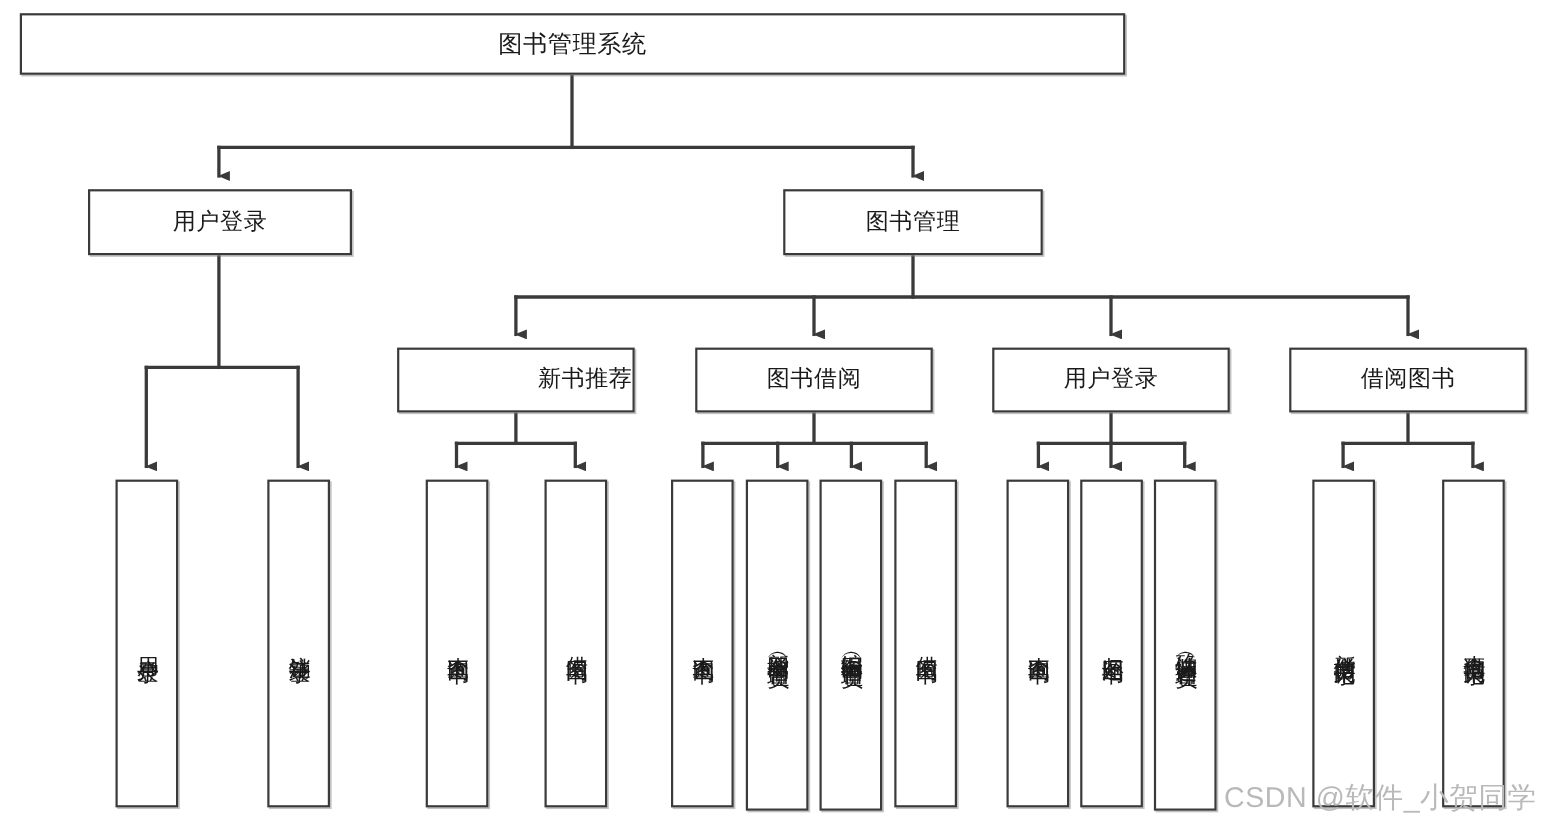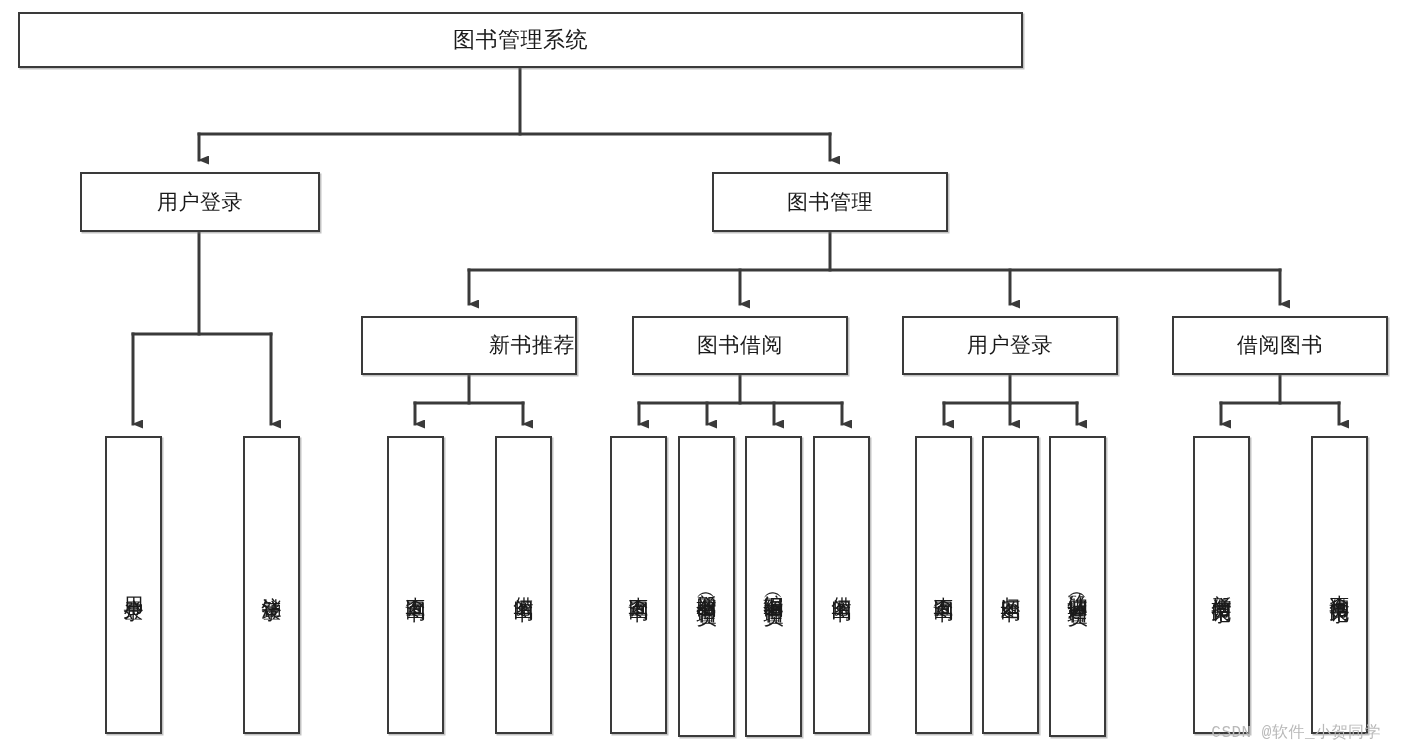--- a/index.html
+++ b/index.html
@@ -48,27 +48,27 @@
     writing-mode: vertical-rl;
     text-orientation: upright;
     font-size: 20px;
     line-height: 1.05;
     letter-spacing: 2px;
     white-space: nowrap;
   }
   .node.root .label { font-size: 22px; }
   .watermark {
     position: absolute;
-    right: 24px;
+    right: 8px;
     bottom: 4px;
-    font-size: 16px;
+    font-size: 26px;
     color: #b9b9b9;
     letter-spacing: 0.5px;
     white-space: nowrap;
-    font-family: Liberation Mono, monospace;
+    font-family: Liberation Sans, sans-serif;
   }
 </style>
 </head>
 <body>
 
 <div id="canvas">
 
   <svg id="wires" viewBox="0 0 1405 747">
     <defs>
       <marker id="arrowhead" markerWidth="9" markerHeight="11" refX="4.5" refY="10" orient="auto" markerUnits="userSpaceOnUse">

